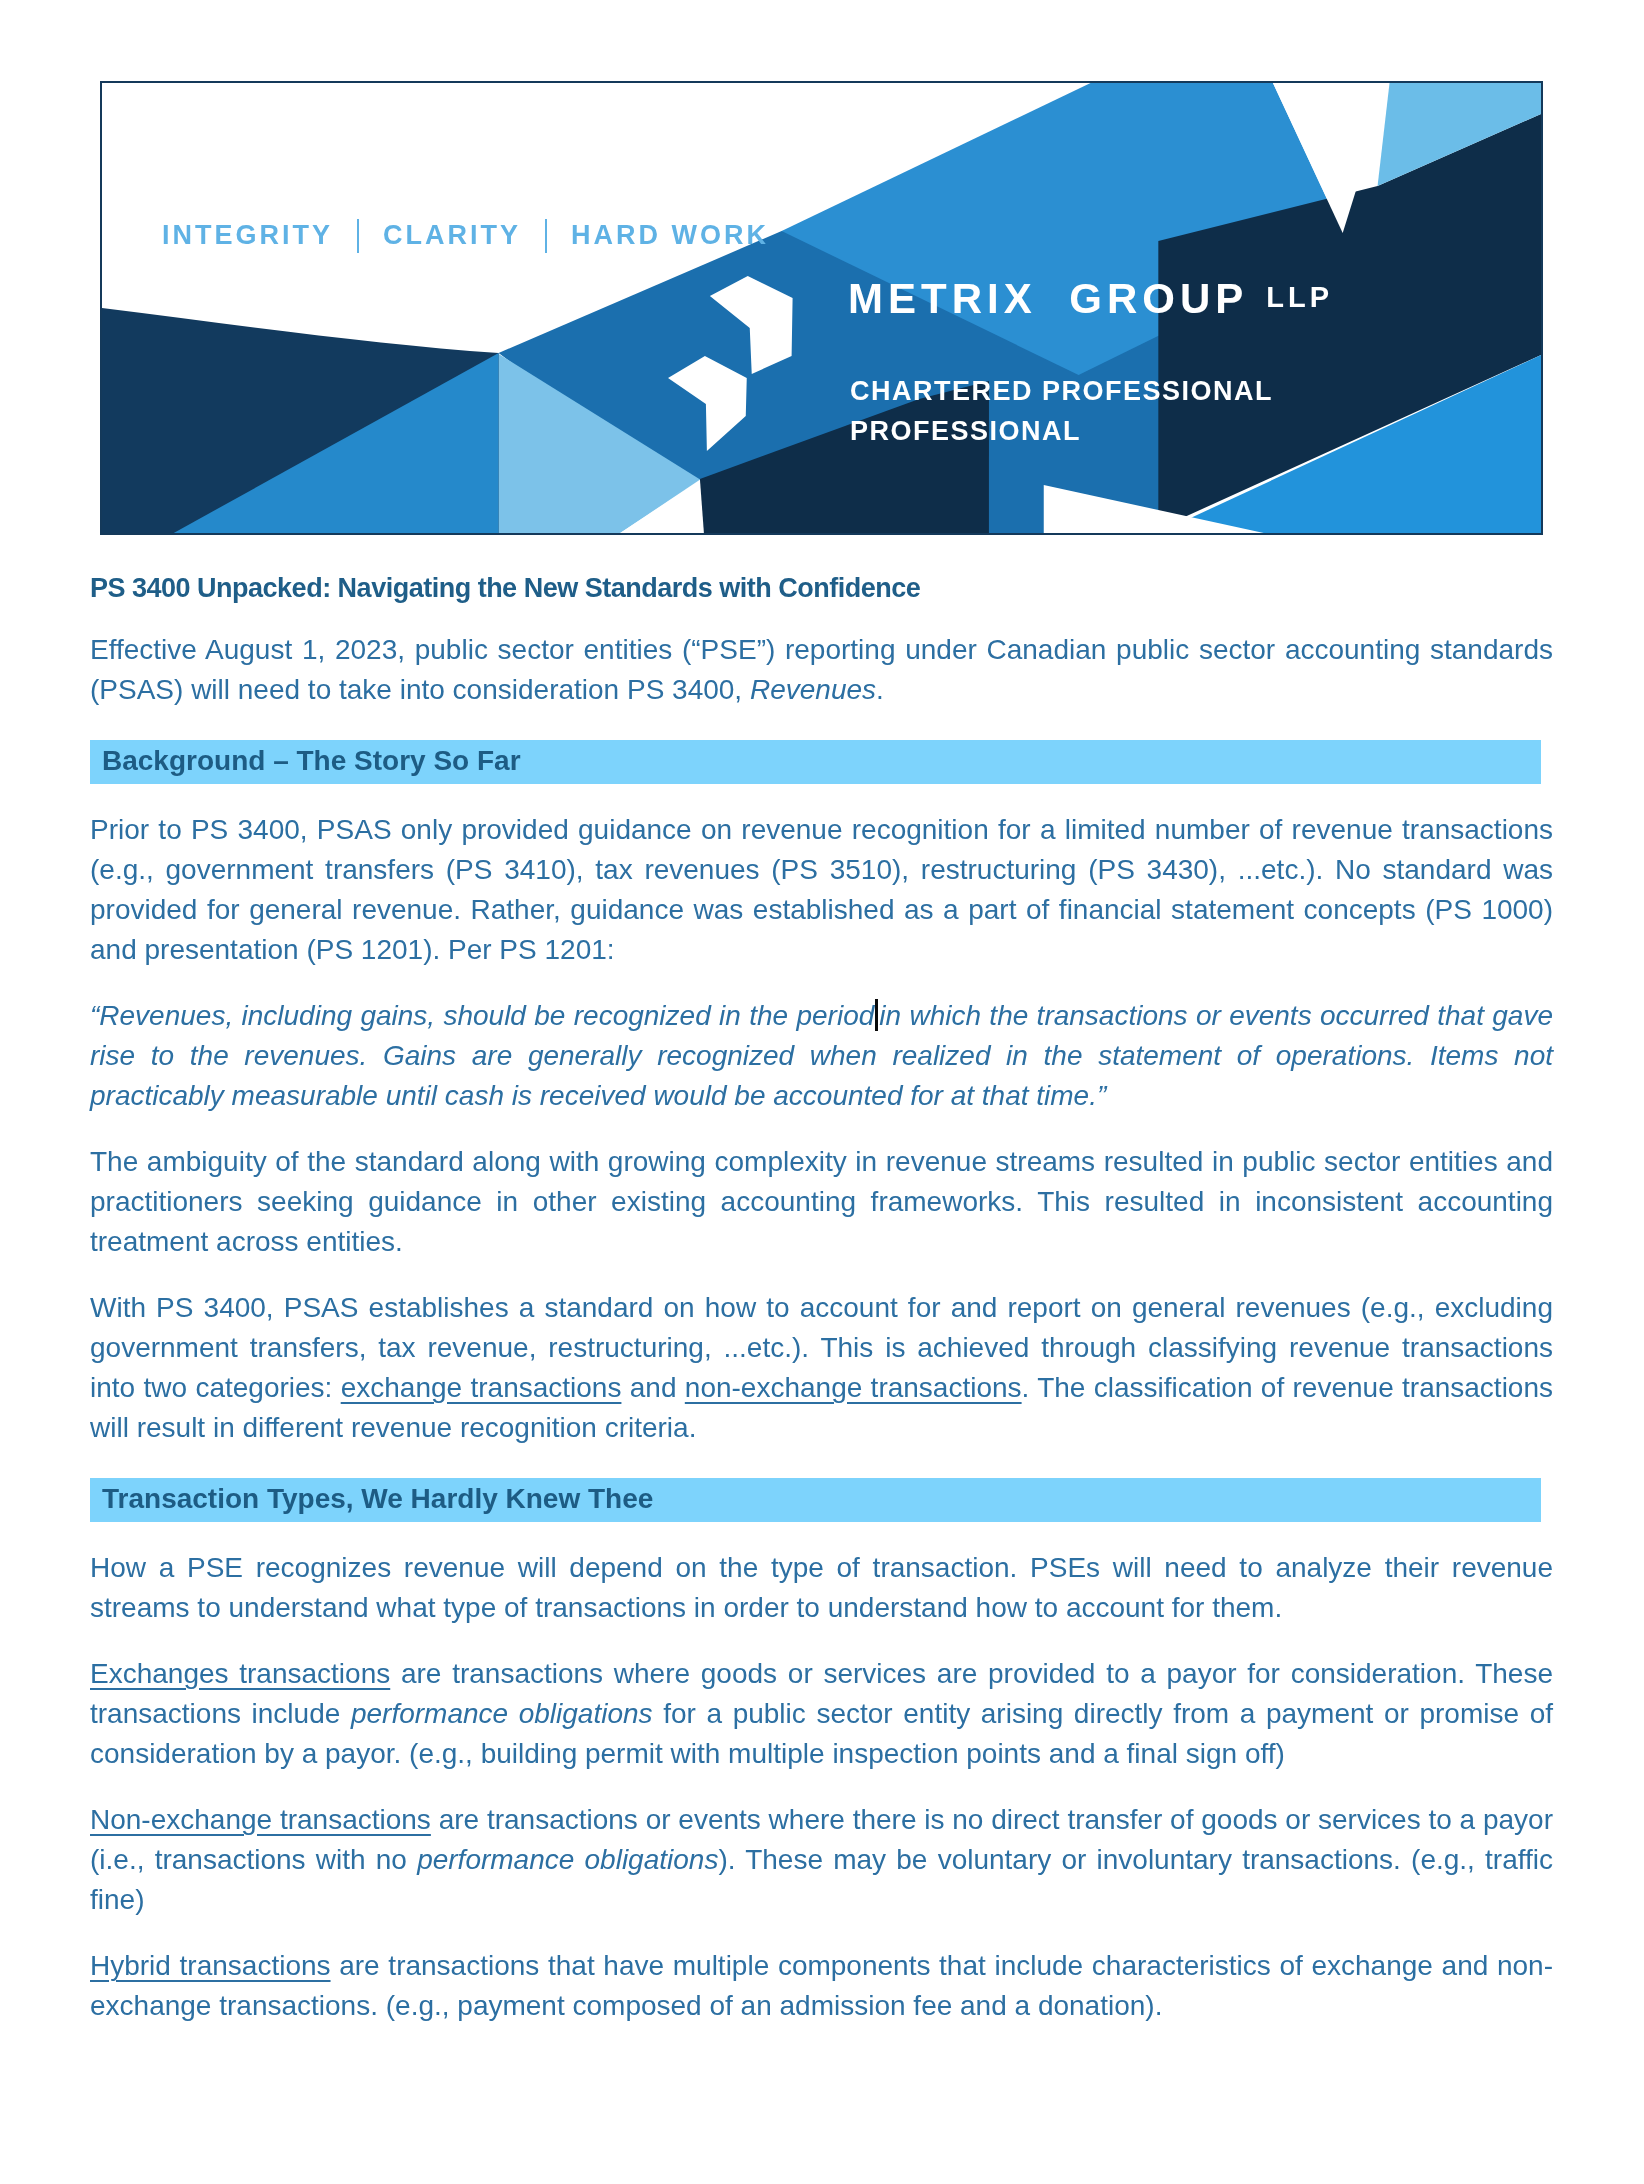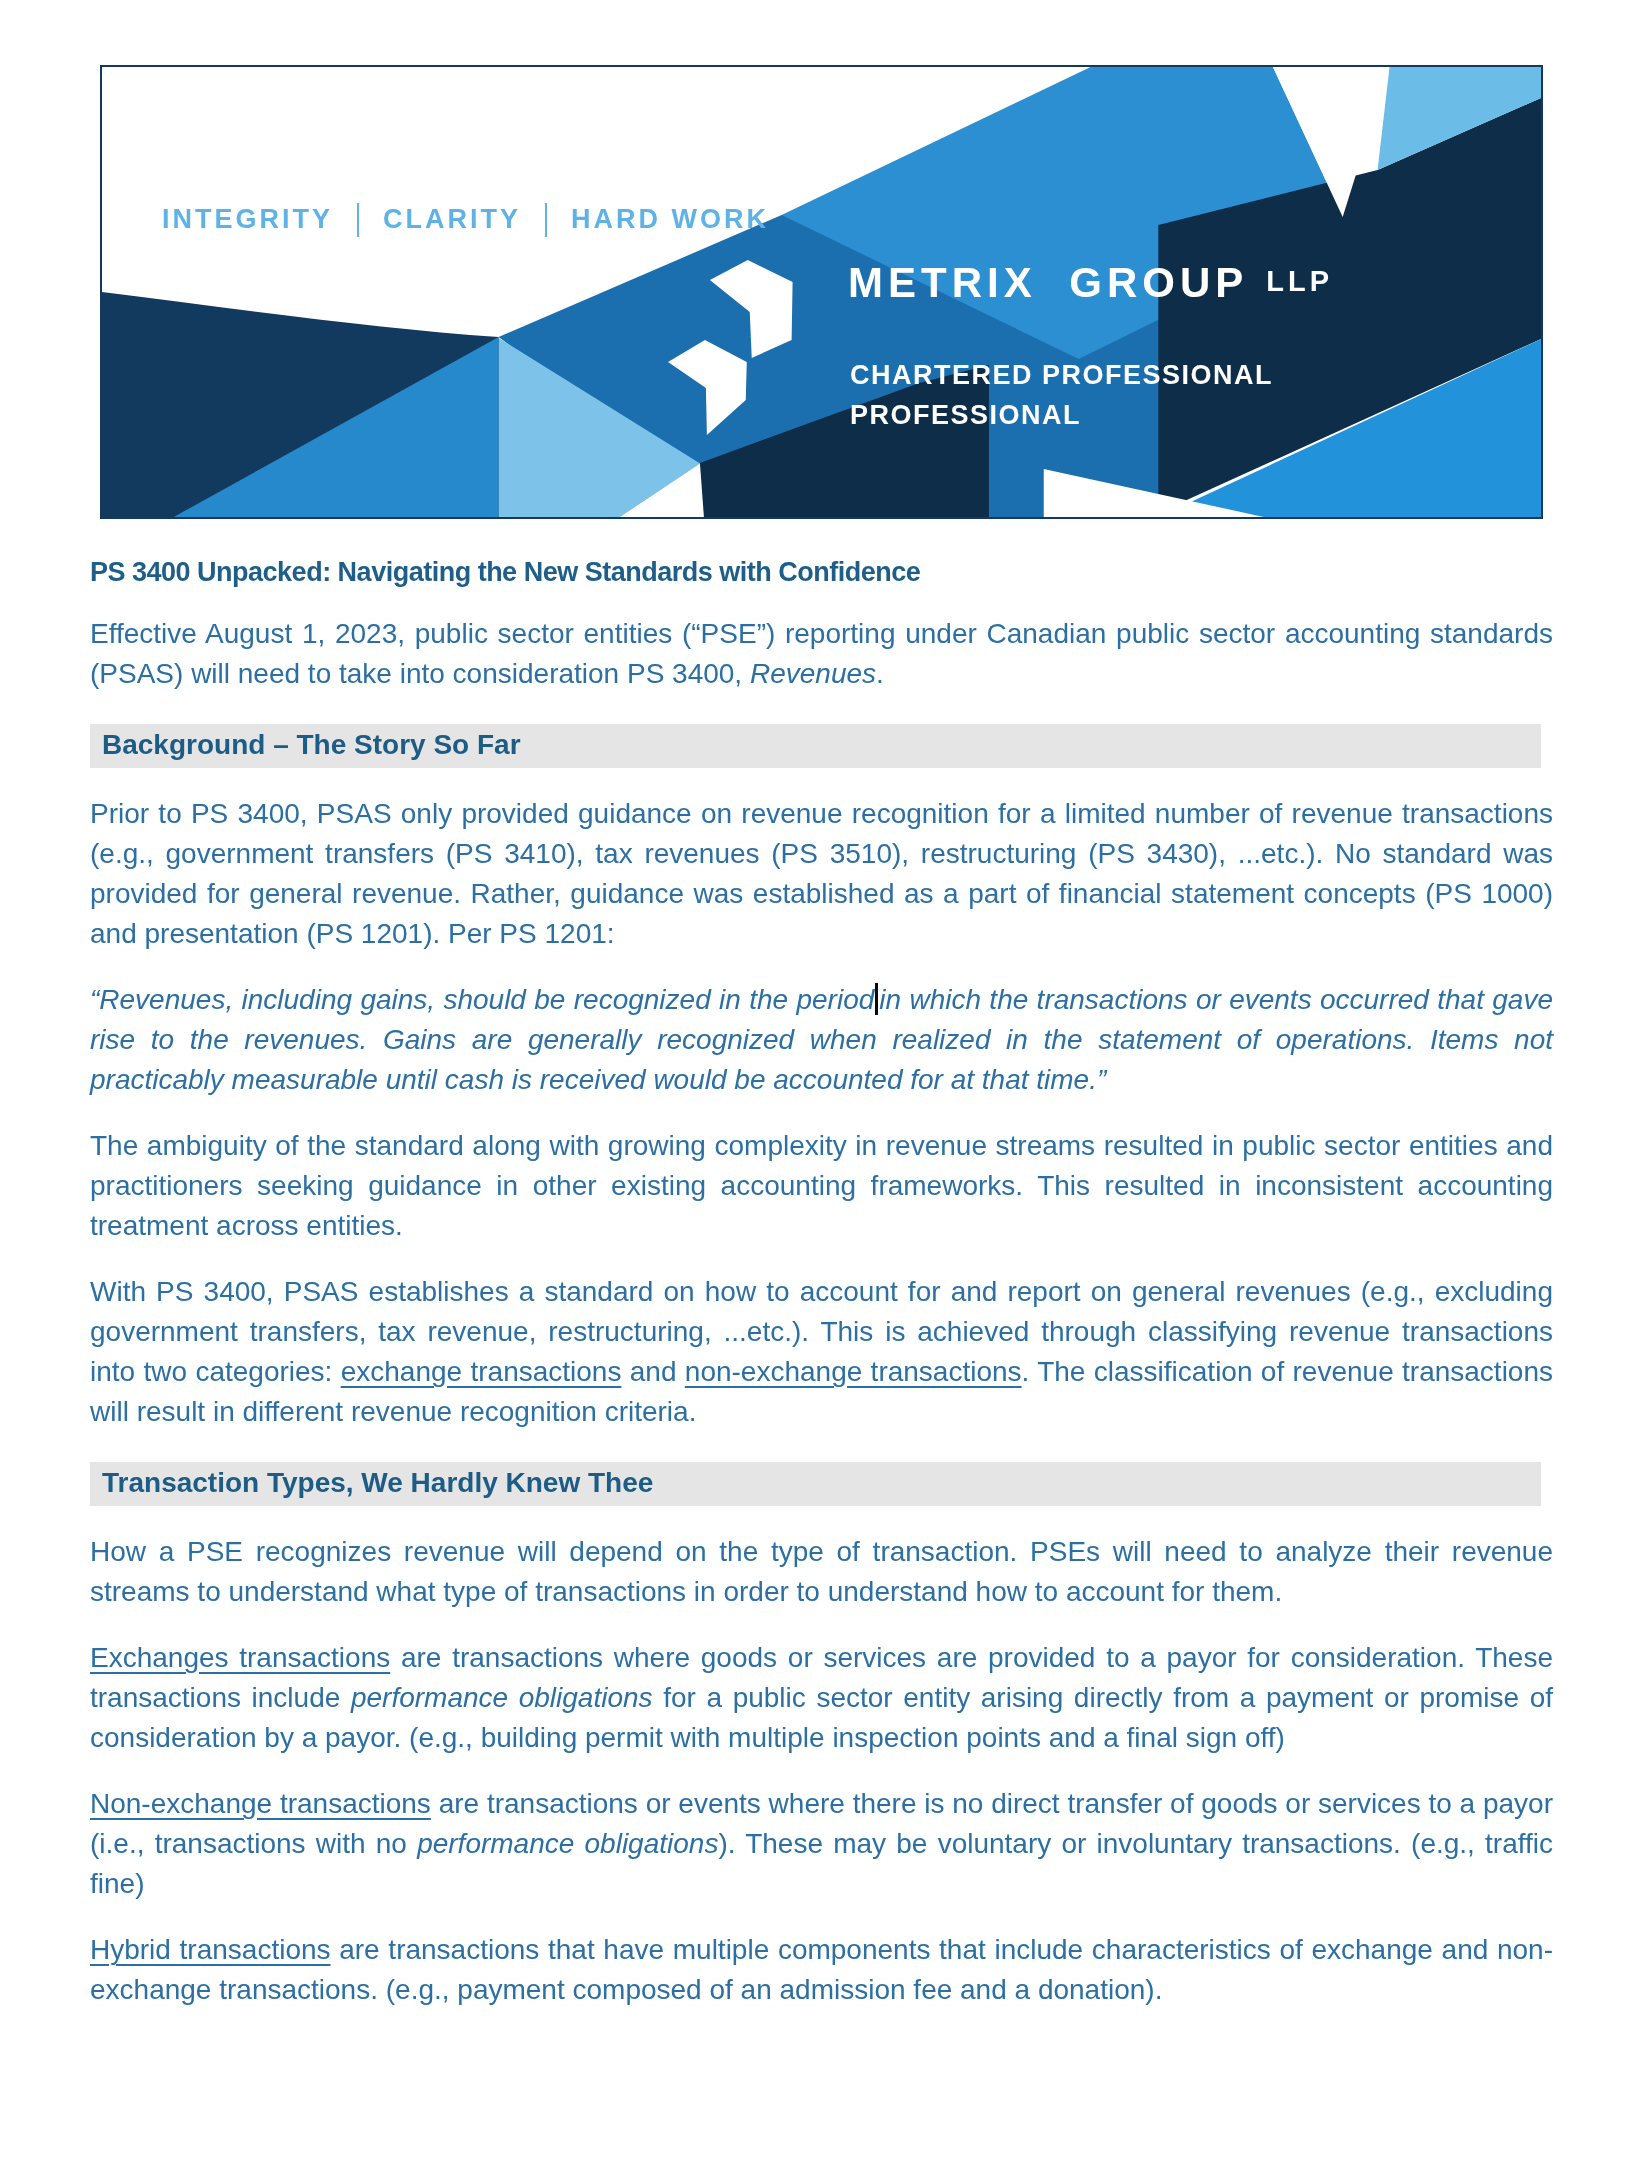--- a/index.html
+++ b/index.html
@@ -7,21 +7,21 @@
     width:1644px;height:2184px;
     font-family:"Liberation Sans","DejaVu Sans",sans-serif;
     -webkit-font-smoothing:antialiased;
     position:relative;overflow:hidden;
   }
   .page{padding:65px 91px 0 90px;}
 
   
   .banner{
     position:relative;
-    margin:0 10px;
+    margin:16px 10px;
     height:450px;
     border:2px solid #14395A;
     box-sizing:content-box;
     overflow:hidden;
     background:#4c1d95;
   }
   .banner svg{position:absolute;inset:0;width:100%;height:100%;display:block;}
   .tagline{
     position:absolute;left:60px;top:136px;
     font-weight:bold;font-size:27px;letter-spacing:3px;
@@ -57,21 +57,21 @@
     letter-spacing:-0.5px;
   }
   .para{
     margin:26px 0 0 0;
     font-size:28px;line-height:40px;color:#2C6FA2;
     text-align:justify;
   }
   .para.quote{font-style:italic;}
   .h-bar{
     margin:30px 12px 0 0;
-    background:#e5e5e5;
+    background:#7dd3fc;
     padding:5px 12px 7px 12px;
     font-size:28px;font-weight:bold;color:#1D5C84;
   }
   .run-i{font-style:italic;}
   .run-u{text-decoration:underline;text-underline-offset:5px;text-decoration-thickness:2px;}
   .caret{
     display:inline-block;width:3px;height:32px;background:#0A0A0A;
     vertical-align:-6px;margin:0 1px;
   }
 </style>

